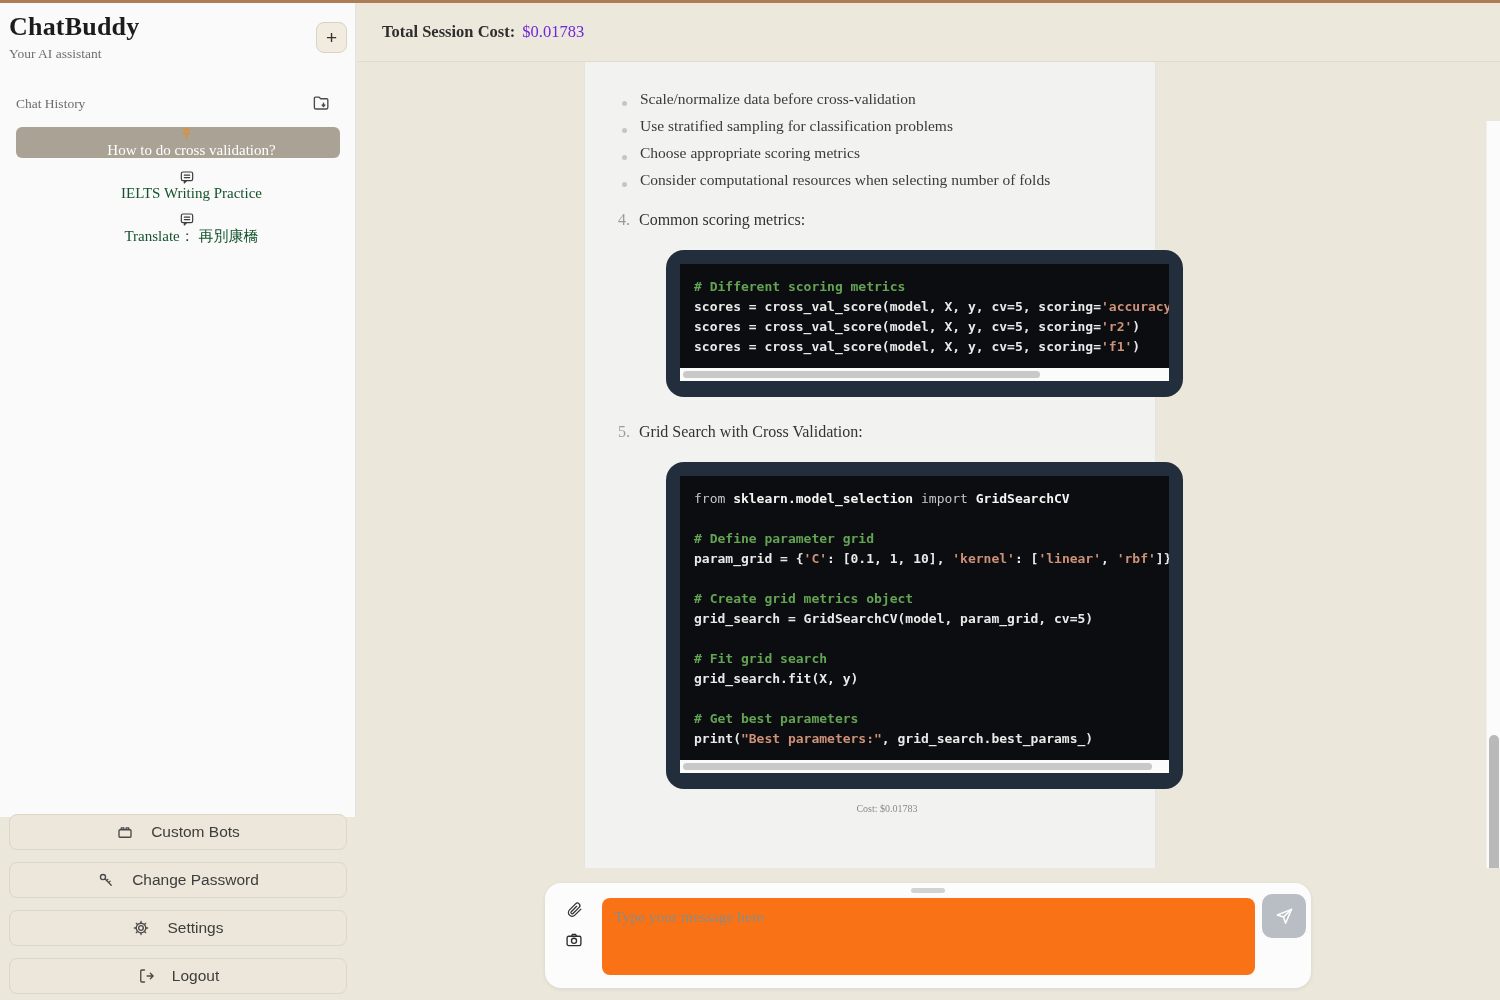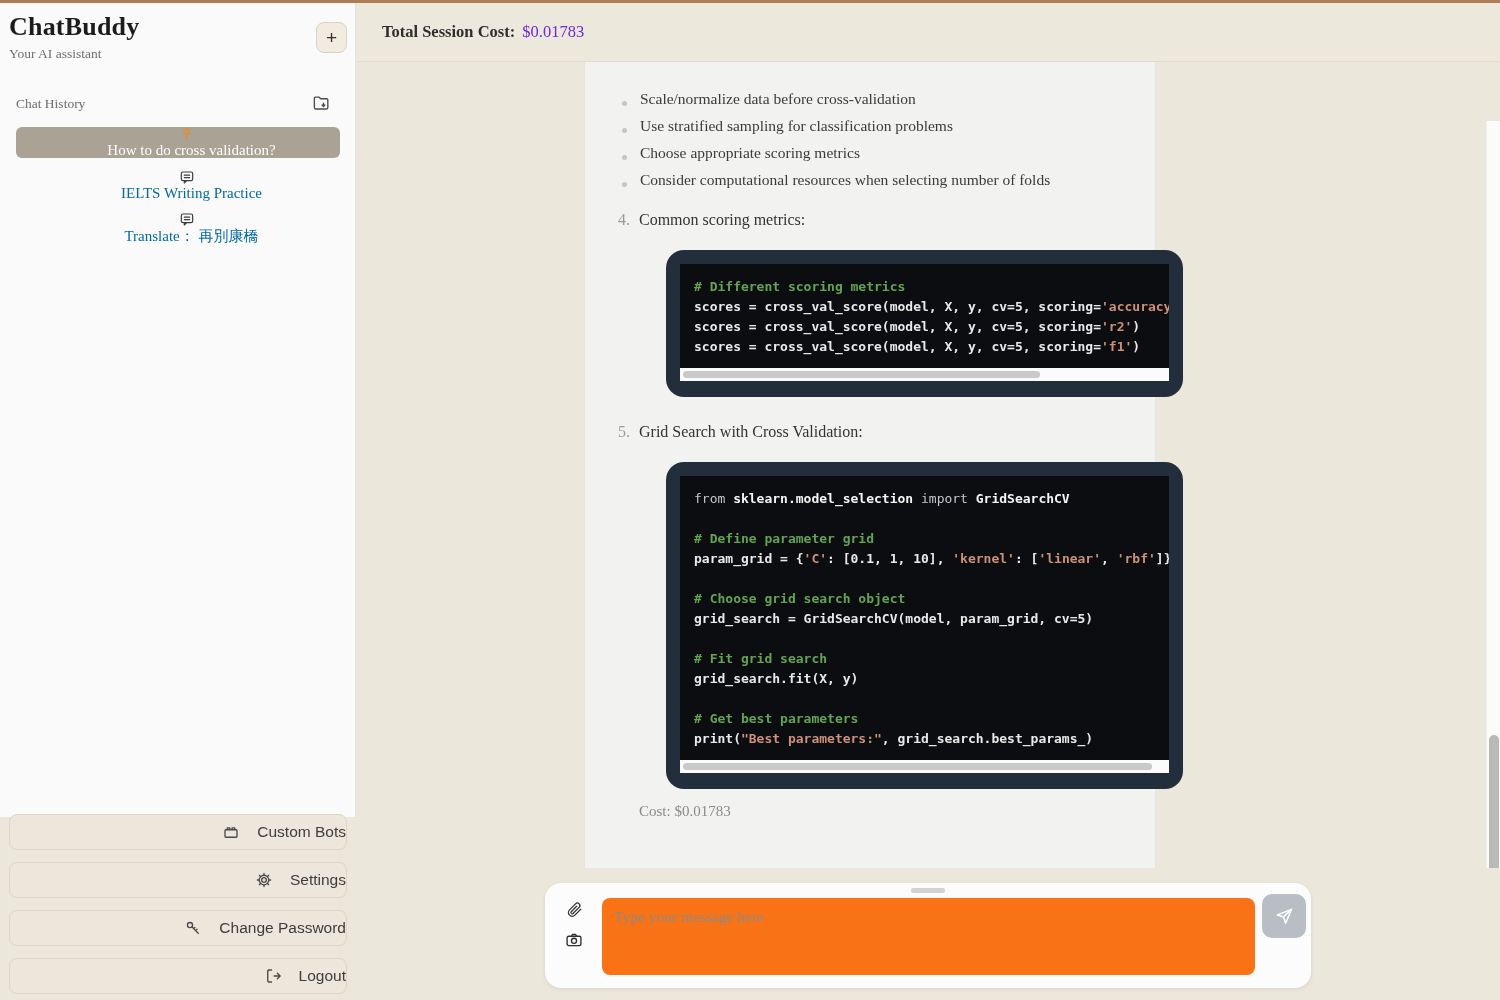--- a/index.html
+++ b/index.html
@@ -12,25 +12,25 @@
   
   .sidebar { position:absolute; left:0; top:3px; width:356px; height:814px; background:#fafafa; border-right:1px solid #e3e3e3; z-index:20; }
   .brand { position:absolute; left:9px; top:9px; }
   .brand h1 { font-size:26px; font-weight:700; color:#1c1c1c; letter-spacing:.2px; }
   .brand .sub { font-size:13.5px; color:#6f6f6f; margin-top:4px; }
   .new-chat-btn { position:absolute; left:316px; top:19px; width:31px; height:31px; background:#f1ecdf; border:1px solid #d9d3c3; border-radius:8px; font-size:19px; color:#333; display:flex; align-items:center; justify-content:center; cursor:pointer; font-family:"Liberation Sans",sans-serif; }
   .history-head { position:absolute; left:16px; top:91px; width:315px; display:flex; align-items:center; justify-content:space-between; }
   .history-head .lbl { font-size:13.5px; color:#6c6c6c;font-family:Liberation Serif, serif; }
   .chat-list { position:absolute; left:16px; top:124px; width:324px; }
   .chat-item { display:flex; align-items:center; height:31px; border-radius:6px; margin-bottom:11px; padding-left:17px; cursor:pointer;flex-direction:column; }
-  .chat-item .txt { font-size:15px; color:#0369a1; margin-left:10px; }
+  .chat-item .txt { font-size:15px; color:#14532d; margin-left:10px; }
   .chat-item.active { background:#a9a295; }
   .chat-item.active .txt { color:#ffffff; }
   .side-actions { position:absolute; left:9px; top:811px; width:338px; }
-  .side-btn { width:338px; height:36px; background:#ece7da; border:1px solid #dcd6c6; border-radius:8px; margin-bottom:12px; display:flex; align-items:center; justify-content:flex-end; gap:17px; cursor:pointer; }
+  .side-btn { width:338px; height:36px; background:#ece7da; border:1px solid #dcd6c6; border-radius:8px; margin-bottom:12px; display:flex; align-items:center; justify-content:center; gap:17px; cursor:pointer; }
   .side-btn .txt { font-size:15.5px; color:#3d3d3d; }
   .icon { display:inline-flex; align-items:center; justify-content:center; }
 
   
   .main { position:absolute; left:357px; top:3px; width:1143px; height:997px; }
   .topbar { position:absolute; left:0; top:0; width:1143px; height:59px; background:#ede8dc; border-bottom:1px solid #e0dbce; display:flex; align-items:center; padding-left:25px; z-index:10; }
   .topbar .lbl { font-size:16.5px; font-weight:700; color:#2e2e2e; }
   .topbar .val { font-size:16.5px; color:#6d28d9; margin-left:7px; }
 
   .chat-viewport { position:absolute; left:0; top:59px; width:1143px; height:806px; overflow:hidden; }
@@ -52,21 +52,21 @@
   .tok-com { color:#63a453; }
   .tok-str { color:#ce9178; }
   .tok-kw  { color:#c3c7cc; font-weight:400; }
   .tok-id  { color:#f5f5f5; font-weight:700; }
   .tok-code{ color:#e9e9e9; }
   .hscroll { height:13px; background:#fbfbfb; position:relative; }
   .hscroll .thumb { position:absolute; left:3px; top:3px; height:7px; background:#c9c9c9; border-radius:4px; }
   .thumb-1 { width:73%; }
   .thumb-2 { width:96%; }
 
-  .msg-cost { text-align:left; margin-top:14px; font-size:15px; color:#8a8a8a; }
+  .msg-cost { text-align:center; margin-top:14px; font-size:10px; color:#8a8a8a; }
 
   
   .vscroll { position:absolute; right:0; top:59px; width:14px; height:806px; background:#fbfbfb; border-left:1px solid #efefef; }
   .vscroll .vthumb { position:absolute; left:2px; top:614px; width:10px; height:189px; background:#b9b9b9; border-radius:5px; }
 
   
   .composer { position:absolute; left:188px; top:880px; width:766px; height:105px; background:#fcfcfc; border-radius:16px; box-shadow:0 1px 4px rgba(0,0,0,.08); }
   .drag-handle { position:absolute; left:366px; top:5px; width:34px; height:5px; border-radius:3px; background:#d2d2d2; cursor:grab; }
   .attach-col { position:absolute; left:20px; top:18px; display:flex; flex-direction:column; gap:13px; }
   .msg-input { position:absolute; left:57px; top:15px; width:653px; height:77px; background:#f97316; border:none; border-radius:8px; resize:none; font-family:"Liberation Serif",serif; font-size:15.5px; color:#3b3b3b; padding:10px 12px; outline:none; }
@@ -133,36 +133,36 @@
       <span class="icon">
         <svg width="18" height="18" viewBox="0 0 24 24" fill="none" stroke="#4a4a4a" stroke-width="1.8" stroke-linejoin="round">
           <rect x="4" y="9" width="16" height="10" rx="1.2"></rect>
             <path d="M7 9V6.5h3.5V9M13.5 9V6.5H17V9"></path>
         </svg>
       </span>
       <span class="txt">Custom Bots</span>
     </button>
     <button class="side-btn">
       <span class="icon">
+        <svg width="18" height="18" viewBox="0 0 24 24" fill="none" stroke="#4a4a4a" stroke-width="1.8" stroke-linecap="round" stroke-linejoin="round">
+          <circle cx="8" cy="8" r="3.4"></circle>
+            <path d="M10.5 10.5 19 19M15.5 15.5l2-2M12.8 12.8l1.6-1.6"></path>
+        </svg>
+      </span>
+      <span class="txt">Change Password</span>
+    </button>
+    <button class="side-btn">
+      <span class="icon">
         <svg width="18" height="18" viewBox="0 0 24 24" fill="none" stroke="#4a4a4a" stroke-width="1.8" stroke-linecap="round">
           <circle cx="12" cy="12" r="3.1"></circle>
             <circle cx="12" cy="12" r="6.4"></circle>
           <path d="M12 3.2v2.4M12 18.4v2.4M3.2 12h2.4M18.4 12h2.4M5.8 5.8l1.7 1.7M16.5 16.5l1.7 1.7M5.8 18.2l1.7-1.7M16.5 7.5l1.7-1.7"></path>
         </svg>
       </span>
       <span class="txt">Settings</span>
-    </button>
-    <button class="side-btn">
-      <span class="icon">
-        <svg width="18" height="18" viewBox="0 0 24 24" fill="none" stroke="#4a4a4a" stroke-width="1.8" stroke-linecap="round" stroke-linejoin="round">
-          <circle cx="8" cy="8" r="3.4"></circle>
-            <path d="M10.5 10.5 19 19M15.5 15.5l2-2M12.8 12.8l1.6-1.6"></path>
-        </svg>
-      </span>
-      <span class="txt">Change Password</span>
     </button>
     <button class="side-btn">
       <span class="icon">
         <svg width="18" height="18" viewBox="0 0 24 24" fill="none" stroke="#4a4a4a" stroke-width="1.8" stroke-linecap="round" stroke-linejoin="round">
           <path d="M10 4H6.5A1.5 1.5 0 0 0 5 5.5v13A1.5 1.5 0 0 0 6.5 20H10M13.5 12H21M17.8 8.3 21.5 12l-3.7 3.7"></path>
         </svg>
       </span>
       <span class="txt">Logout</span>
     </button>
   </div>
@@ -218,21 +218,21 @@
         <span class="txt">Grid Search with Cross Validation:</span>
       </div>
 
       <div class="code-frame">
         <div class="code-inner">
             <div class="code-line"><span class="tok-kw">from </span><span class="tok-id">sklearn.model_selection</span><span class="tok-kw"> import </span><span class="tok-id">GridSearchCV</span></div>
             <div class="code-line">&nbsp;</div>
             <div class="code-line"><span class="tok-com"># Define parameter grid</span></div>
             <div class="code-line"><span class="tok-code">param_grid = {</span><span class="tok-str">'C'</span><span class="tok-code">: [0.1, 1, 10], </span><span class="tok-str">'kernel'</span><span class="tok-code">: [</span><span class="tok-str">'linear'</span><span class="tok-code">, </span><span class="tok-str">'rbf'</span><span class="tok-code">]}</span></div>
             <div class="code-line">&nbsp;</div>
-            <div class="code-line"><span class="tok-com"># Choose grid search object</span></div>
+            <div class="code-line"><span class="tok-com"># Create grid metrics object</span></div>
             <div class="code-line"><span class="tok-code">grid_search = GridSearchCV(model, param_grid, cv=5)</span></div>
             <div class="code-line">&nbsp;</div>
             <div class="code-line"><span class="tok-com"># Fit grid search</span></div>
             <div class="code-line"><span class="tok-code">grid_search.fit(X, y)</span></div>
             <div class="code-line">&nbsp;</div>
             <div class="code-line"><span class="tok-com"># Get best parameters</span></div>
             <div class="code-line"><span class="tok-code">print(</span><span class="tok-str">"Best parameters:"</span><span class="tok-code">, grid_search.best_params_)</span></div>
           </div>
         <div class="hscroll">
           <div class="thumb thumb-2"></div>

